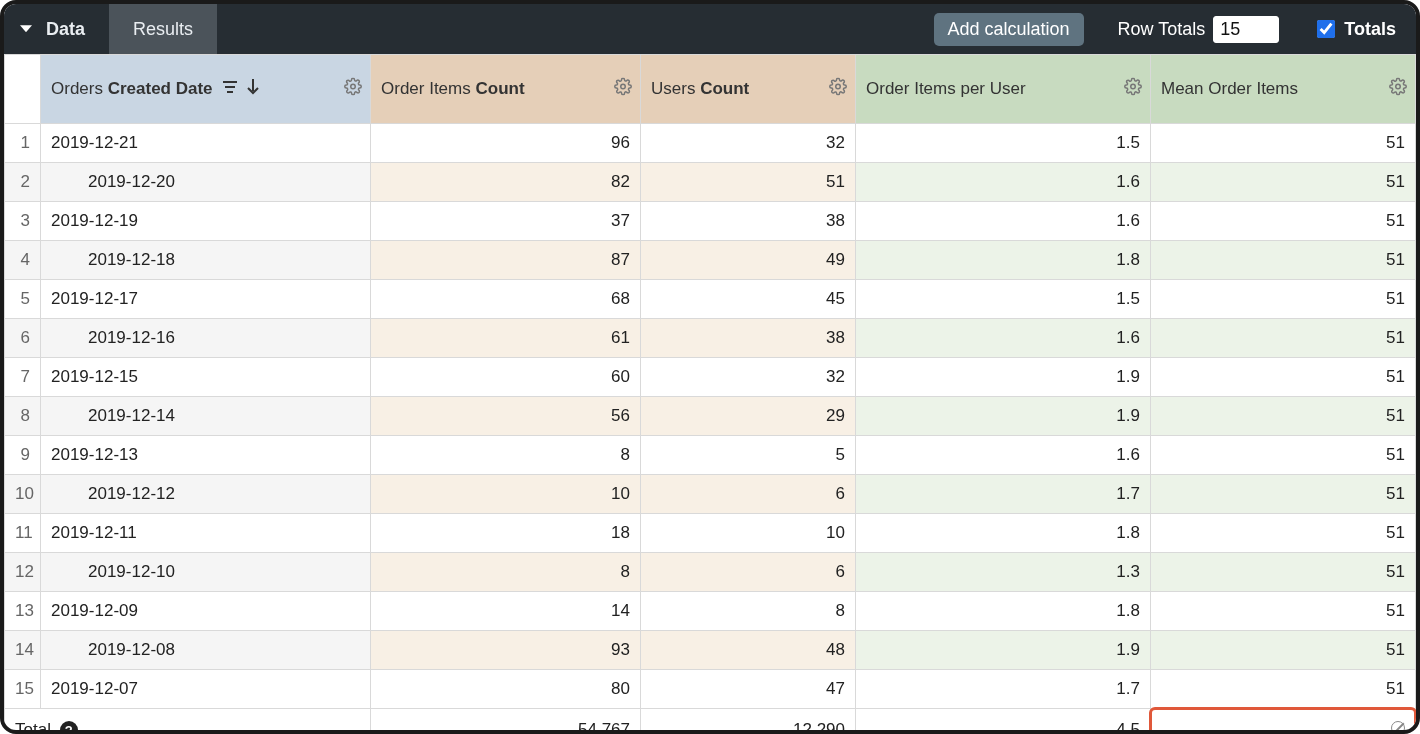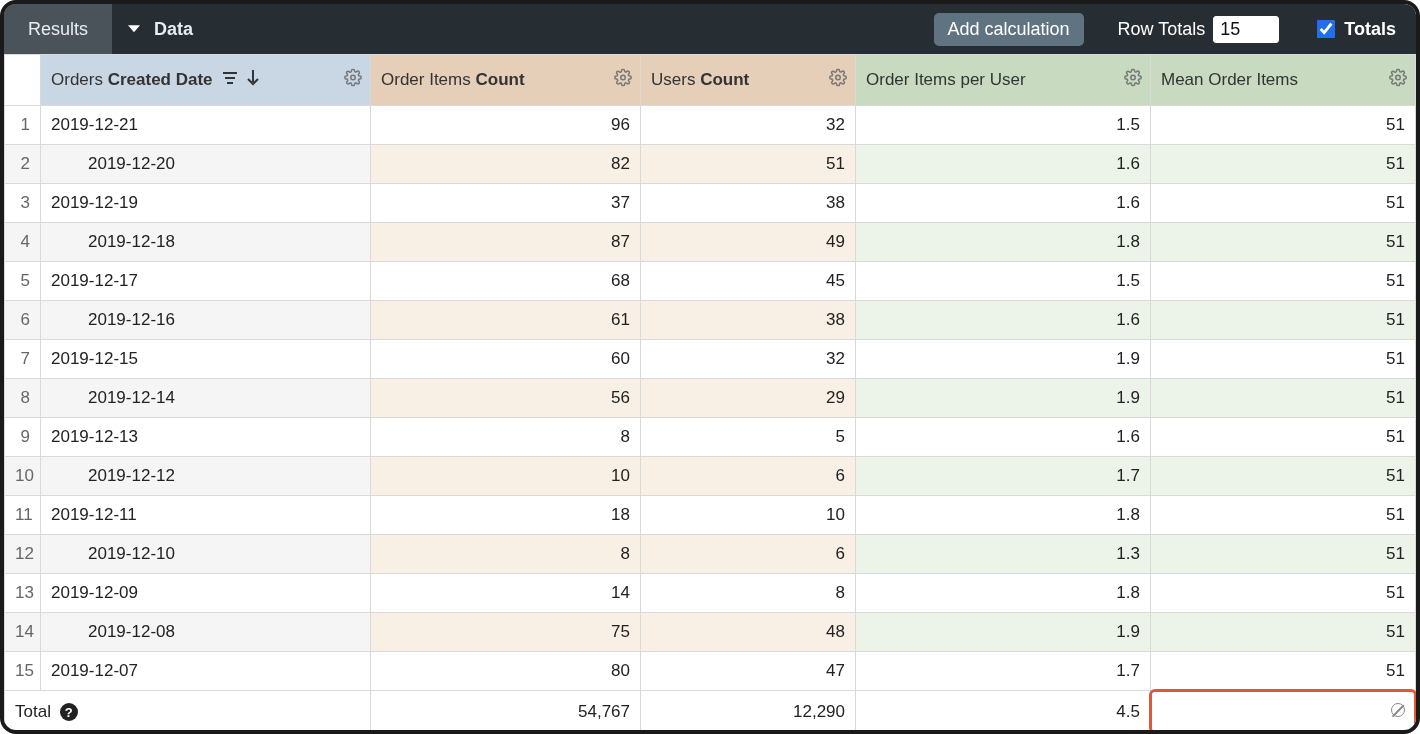--- a/index.html
+++ b/index.html
@@ -69,21 +69,21 @@
     width: 18px; height: 18px;
     accent-color: #1f6feb;
   }
   .table-wrap { flex: 1; overflow: auto; }
   table { border-collapse: collapse; width: 100%; table-layout: fixed; }
   th, td { border: 1px solid #d9d9d9; }
   th {
     font-weight: 400;
     font-size: 17px;
     text-align: left;
-    padding: 15px 10px;
+    padding: 24px 10px;
     position: relative;
     color: #333;
     height: 46px;
   }
   th.rownum { width: 36px; background: #fff; }
   th.dim { width: 330px; background: #c9d6e3; }
   th.m1 { width: 270px; background: #e5cfb8; }
   th.m2 { width: 215px; background: #e5cfb8; }
   th.c1 { width: 295px; background: #c8dbc0; }
   th.c2 { background: #c8dbc0; }
@@ -161,26 +161,26 @@
     height:1.5px; background:#888;
     transform: rotate(-45deg);
     transform-origin:center;
   }
   svg.gearicon { width:18px; height:18px; }
 </style>
 </head>
 <body>
 
 <div class="toolbar">
-  <div class="tab active">
-    <span>Results</span>
-  </div>
   <div class="tab data">
     <span class="caret"></span>
     <span>Data</span>
+  </div>
+  <div class="tab active">
+    <span>Results</span>
   </div>
   <div class="spacer"></div>
   <div class="right-controls">
     <button class="btn-calc">Add calculation</button>
     <label class="rowlimit">
       <span>Row Totals</span>
       <input type="text" value="15" style="">
     </label>
     <label class="totals">
       <input type="checkbox" checked="" style="">
@@ -347,21 +347,21 @@
           <td class="rownum">13</td>
           <td class="dim">2019-12-09</td>
           <td class="num m">14</td>
           <td class="num m">8</td>
           <td class="num c">1.8</td>
           <td class="num c">51</td>
         </tr>
         <tr class="alt">
           <td class="rownum">14</td>
           <td class="dim">2019-12-08</td>
-          <td class="num m">75</td>
+          <td class="num m">93</td>
           <td class="num m">48</td>
           <td class="num c">1.9</td>
           <td class="num c">51</td>
         </tr>
         <tr>
           <td class="rownum">15</td>
           <td class="dim">2019-12-07</td>
           <td class="num m">80</td>
           <td class="num m">47</td>
           <td class="num c">1.7</td>

